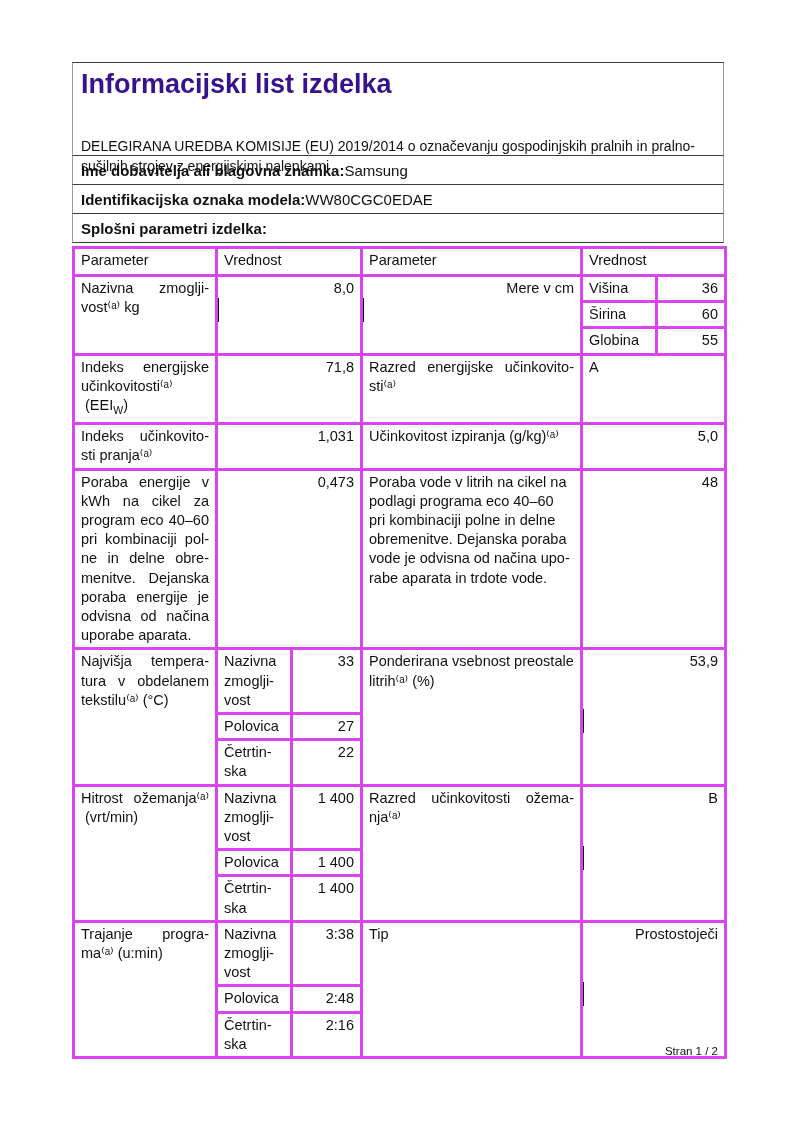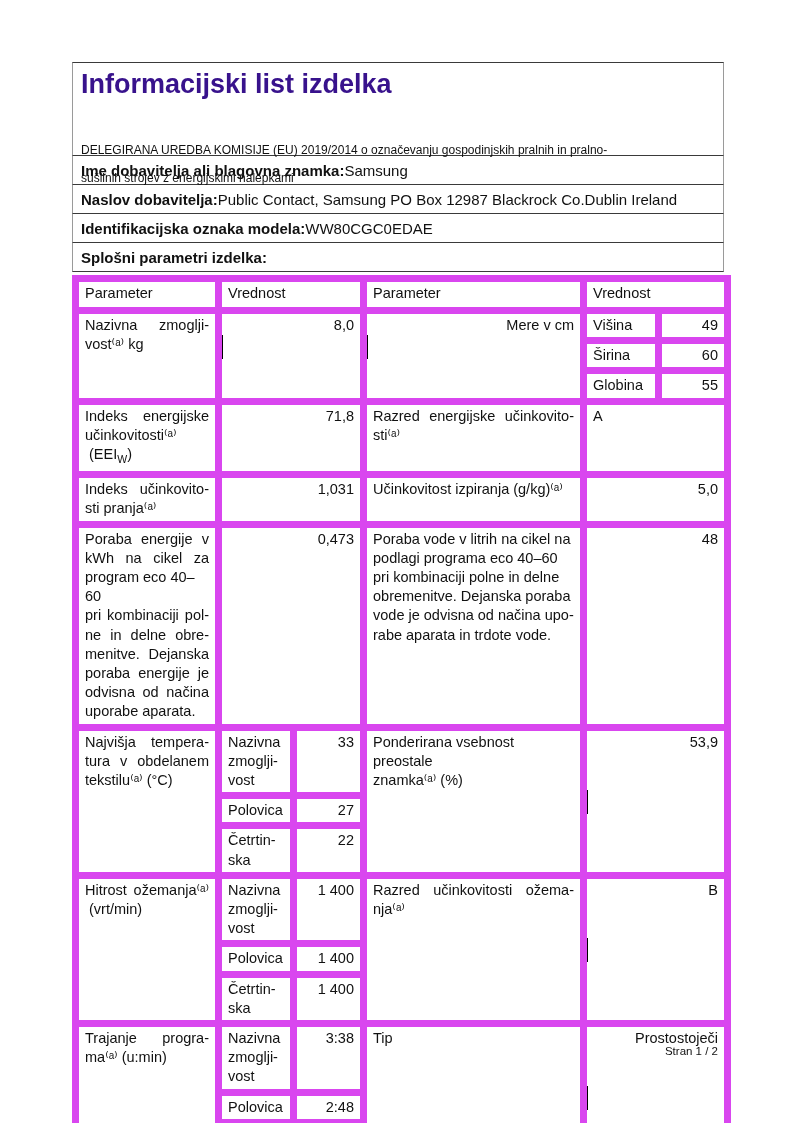--- a/index.html
+++ b/index.html
@@ -7,26 +7,26 @@
     width:794px;height:1123px;background:#ffffff;
     font-family:"Liberation Sans","DejaVu Sans",sans-serif;
     color:#111;-webkit-font-smoothing:antialiased;
   }
   .page{position:relative;width:794px;height:1123px;background:#fff;overflow:hidden;}
   .doc{position:absolute;left:72px;top:62px;width:652px;}
   .box{box-sizing:border-box;border:1px solid #3a3a3a;border-left-color:#9a9a9a;border-right-color:#9a9a9a;}
   .box + .box{border-top:none;}
   .head{padding:3px 8px 6px 8px;height:94px;}
   .title{margin:2px 0 7px 0;font-size:27px;font-weight:bold;color:#38128c;line-height:32px;}
-  .reg{font-size:12px;line-height:28px;color:#111;margin-top:36px;}
+  .reg{font-size:14px;line-height:20px;color:#111;margin-top:36px;}
   .info{height:29px;padding:0 8px;display:flex;align-items:center;gap:0;font-size:15px;white-space:nowrap;overflow:hidden;}
   .lbl{font-weight:bold;}
   table.main{margin-top:3px;border-collapse:collapse;table-layout:fixed;width:652px;}
   table.main td{
-    border:7px solid #d946ef;vertical-align:top;
+    border:3px solid #d946ef;vertical-align:top;
     padding:2px 6px;font-size:14.5px;line-height:19.2px;overflow:hidden;
   }
   tr.hdr td{height:21px;}
   .num{text-align:right;}
   .just div:not(:last-child){text-align-last:justify;}
   .rel{position:relative;text-align:right;}
   .bar{position:absolute;left:-2px;width:3px;background:#000;}
   .b1{top:21px;height:24px;}
   .b2{top:59px;height:24px;}
   .subw{font-size:10.5px;vertical-align:sub;}
@@ -53,24 +53,20 @@
           <div>DELEGIRANA UREDBA KOMISIJE (EU) 2019/2014 o označevanju gospodinjskih pralnih in pralno-</div>
           <div>sušilnih strojev z energijskimi nalepkami</div>
         </div>
     </div>
 
     <div class="box info">
       <span class="lbl">Ime dobavitelja ali blagovna znamka:</span>
       <span>Samsung</span>
     </div>
 
-    <div class="box info">
-      <span class="lbl">Naslov dobavitelja:</span>
-      <span>Public Contact, Samsung PO Box 12987 Blackrock Co.Dublin Ireland</span>
-    </div>
 
     <div class="box info">
       <span class="lbl">Identifikacijska oznaka modela:</span>
       <span>WW80CGC0EDAE</span>
     </div>
 
     <div class="box info">
       <span class="lbl">Splošni parametri izdelka:</span>
     </div>
 
@@ -101,21 +97,21 @@
         </td>
         <td rowspan="3" colspan="2" class="num rel">
           <span class="bar b1"></span>
           <span>8,0</span>
         </td>
         <td rowspan="3" class="rel">
           <span class="bar b1"></span>
           <span>Mere v cm</span>
         </td>
         <td class="gb gr">Višina</td>
-        <td class="gb num">49</td>
+        <td class="gb num">36</td>
       </tr>
       <tr class="h1b">
         <td class="hl-l">Širina</td>
         <td class="hl-v num">60</td>
       </tr>
       <tr class="h1c">
         <td class="gr">Globina</td>
         <td class="num">55</td>
       </tr>
 
@@ -189,21 +185,21 @@
           <div>
                 <div>Nazivna</div>
                 <div>zmoglji-</div>
                 <div>vost</div>
               </div>
         </td>
         <td class="gb num">33</td>
         <td rowspan="3">
           <div>
                 <div>Ponderirana vsebnost preostale</div>
-                <div>znamka⁽ᵃ⁾ (%)</div>
+                <div>litrih⁽ᵃ⁾ (%)</div>
               </div>
         </td>
         <td rowspan="3" colspan="2" class="num rel">
           <span class="bar b2"></span>
           <span>53,9</span>
         </td>
       </tr>
       <tr class="hB">
         <td class="hl-l">
               <div>

